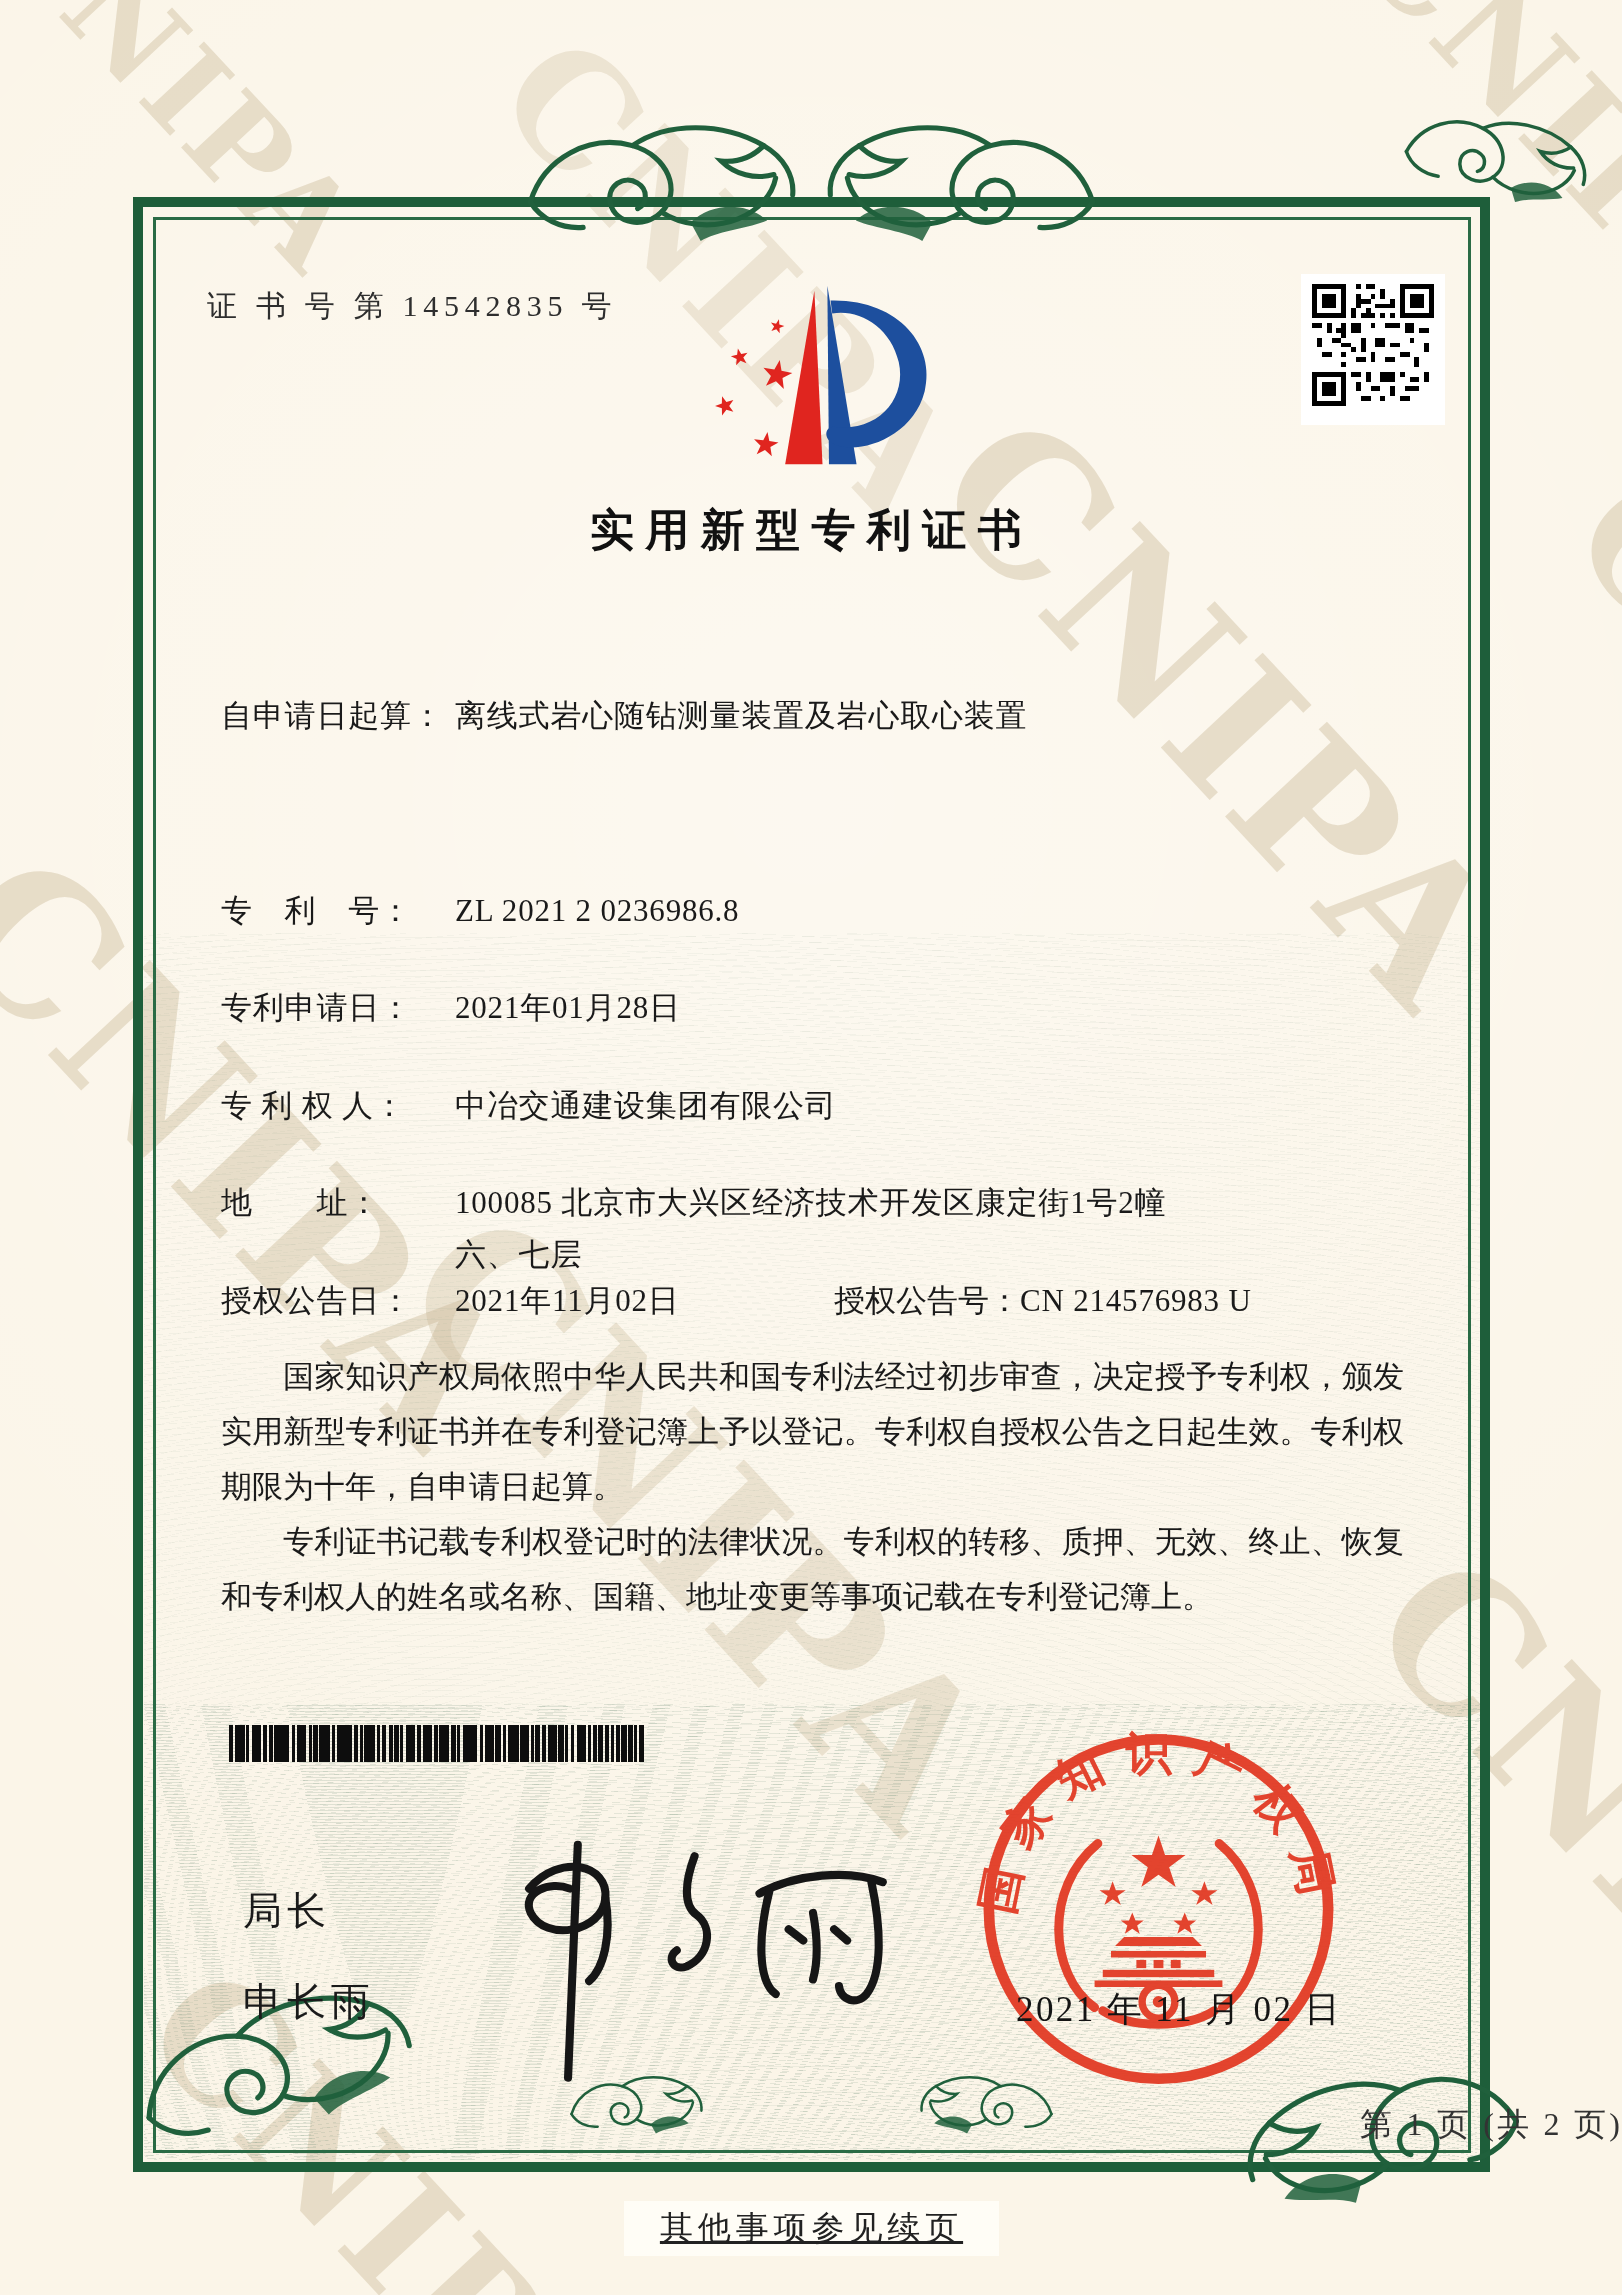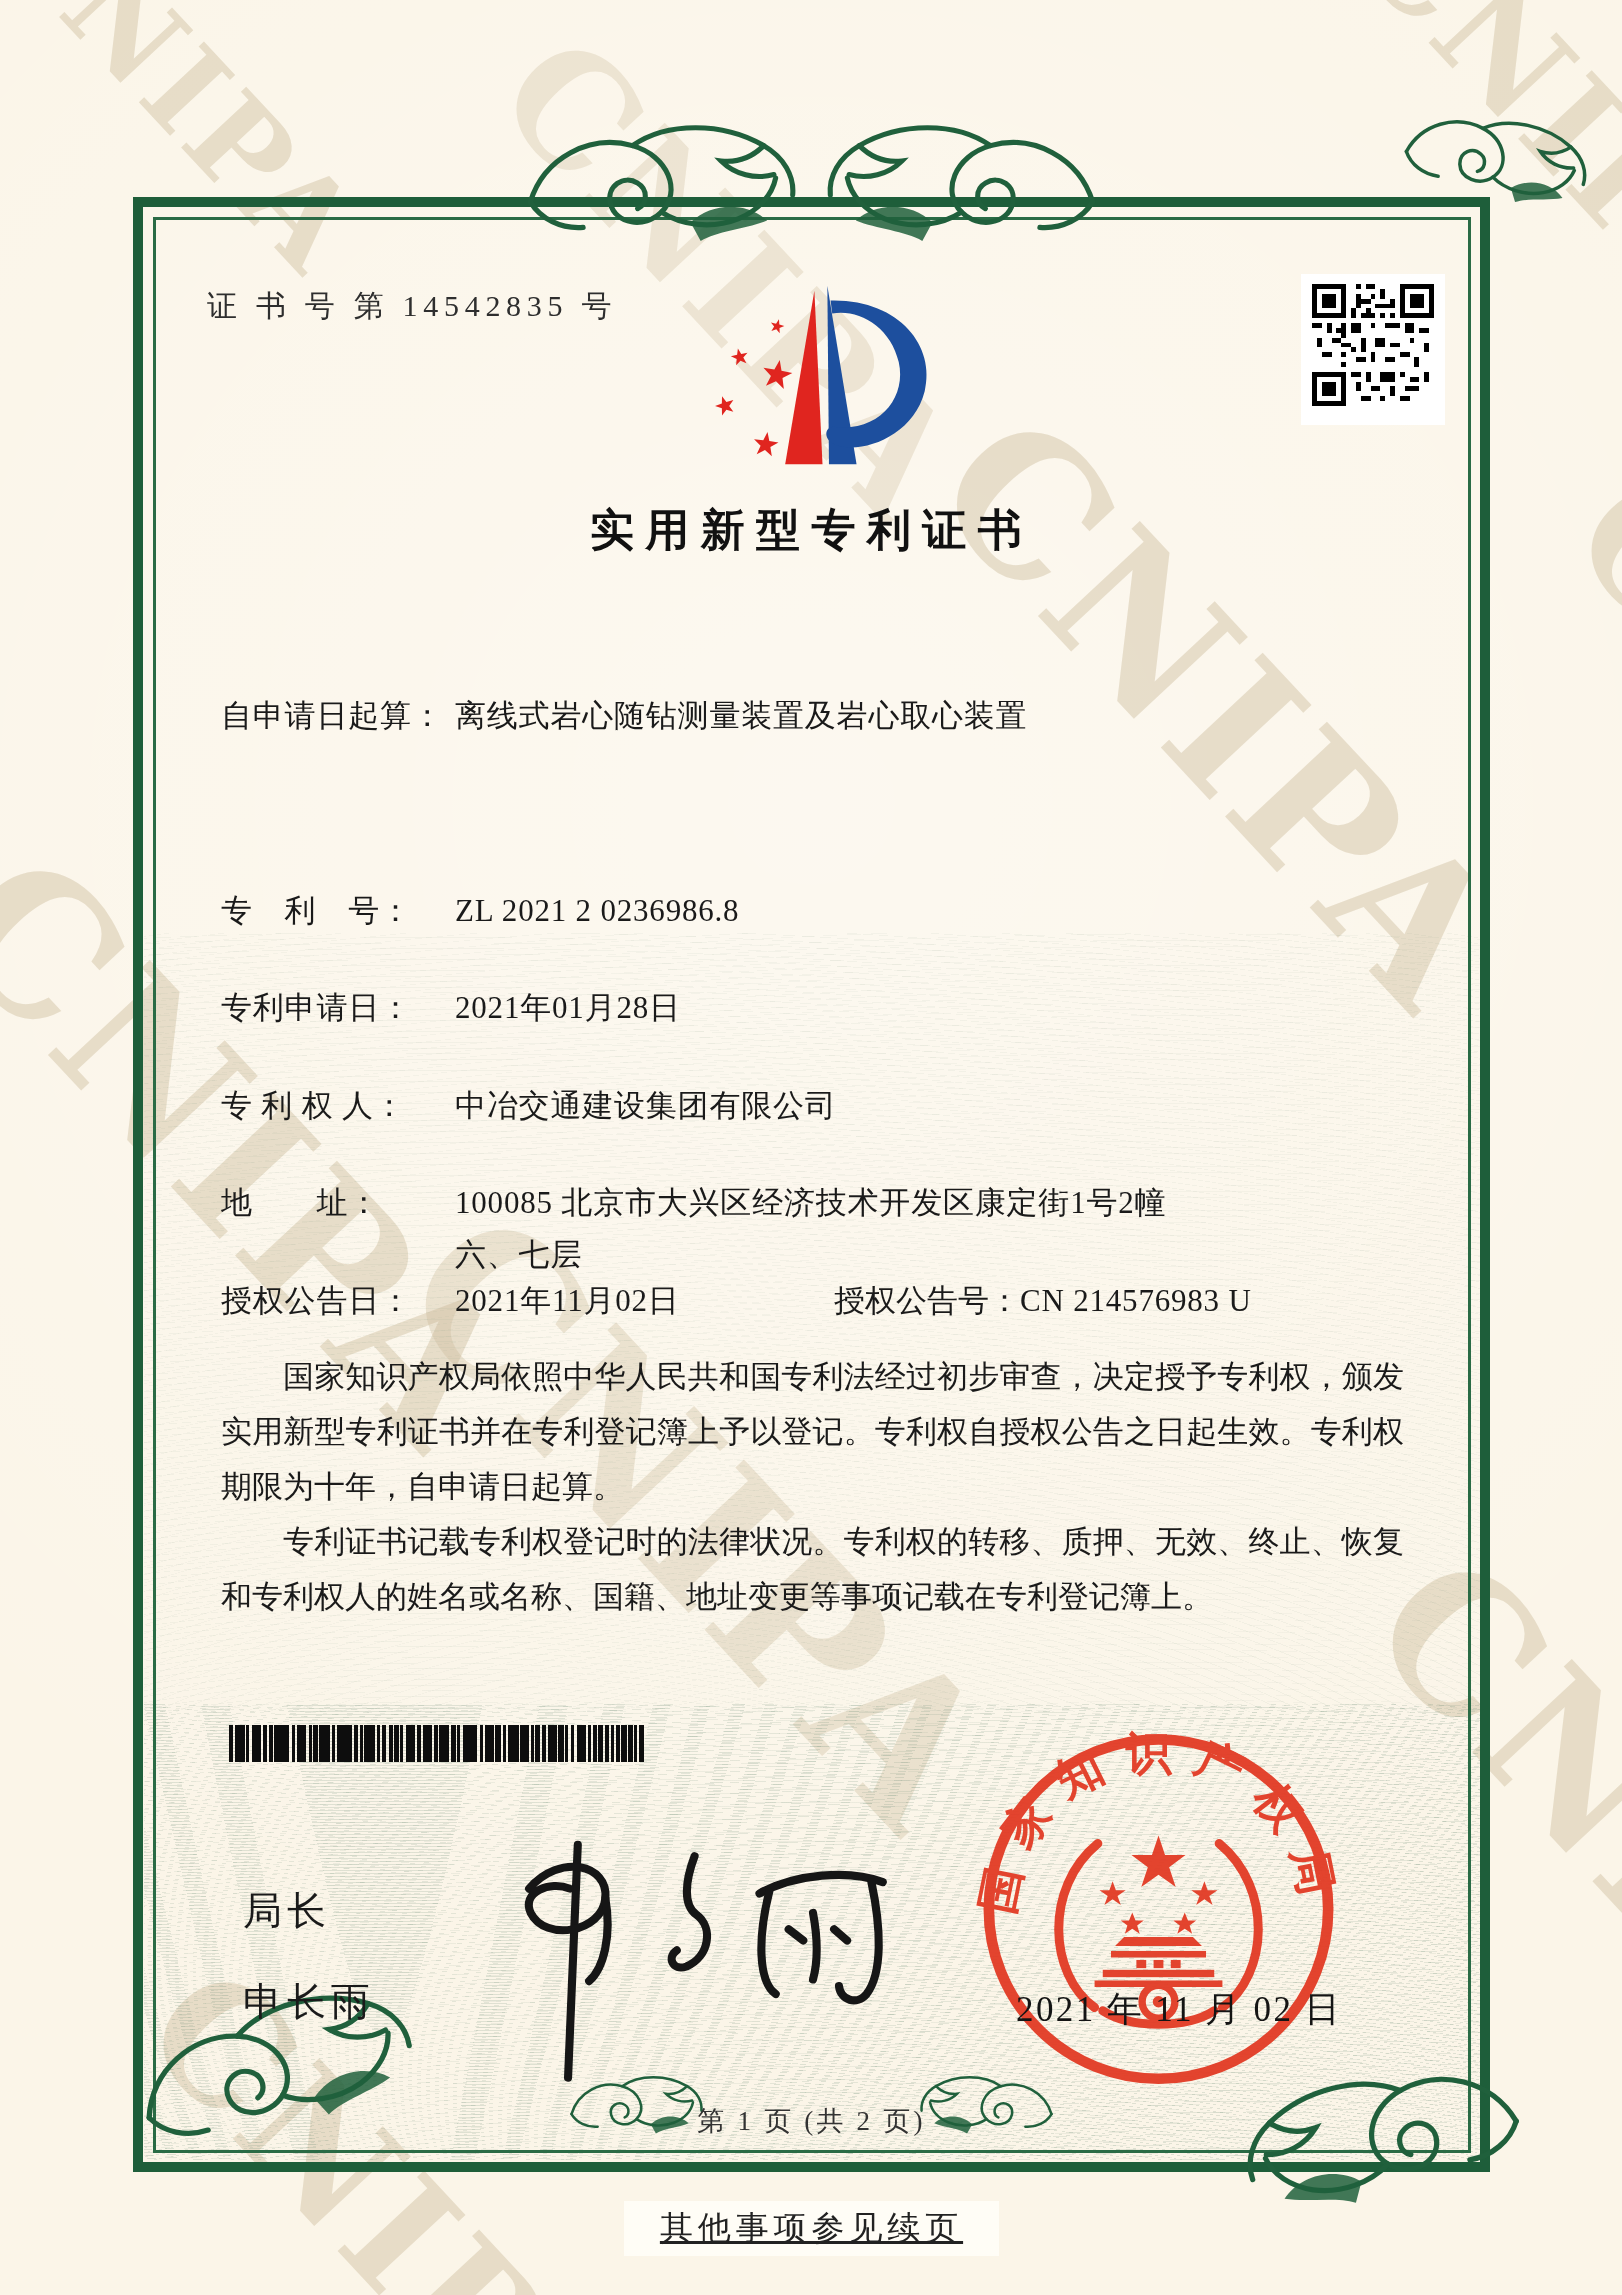--- a/index.html
+++ b/index.html
@@ -73,22 +73,22 @@
       repeating-linear-gradient(90deg,#0d0d0d 0 2.4px,rgba(0,0,0,0) 2.4px 14px),
       repeating-linear-gradient(90deg,#0d0d0d 0 4px,rgba(0,0,0,0) 4px 23.5px);
   }
   .sig-title{position:absolute;z-index:5;left:243px;top:1884px;font-size:39px;letter-spacing:4.9px;}
   .sig-name{position:absolute;z-index:5;left:243px;top:1975px;font-size:39px;letter-spacing:4.9px;}
   .sig-svg{position:absolute;z-index:5;left:438px;top:1814px;}
   .seal{position:absolute;z-index:6;left:970px;top:1719px;opacity:.95;}
   .seal-ring-text{font-size:56px;font-weight:bold;letter-spacing:24px;fill:#e23b25;
     font-family:"Liberation Serif","DejaVu Serif",serif;}
   .seal-date{position:absolute;z-index:7;left:1016px;top:1986px;font-size:35px;letter-spacing:2.4px;color:#141414;white-space:nowrap;}
-  .page-info{position:absolute;z-index:5;left:0;top:2103px;width:100%;text-align:center;
-    font-size:27px;letter-spacing:3.2px;color:#333;}
+  .page-info{position:absolute;z-index:5;left:0;top:2103px;width:100%;text-align:right;
+    font-size:32px;letter-spacing:3.2px;color:#333;}
   .continuation{position:absolute;z-index:5;left:0;top:2201px;width:100%;text-align:center;}
   .continuation span{display:inline-block;background:#fffdf6;padding:4.9px 36px;font-size:33px;letter-spacing:4.9px;color:#222;text-decoration:underline;}
 </style>
 </head>
 <body>
 
 <div class="page">
 
   <div class="wm wm1">CNIPA</div>
   <div class="wm wm2">CNIPA</div>

